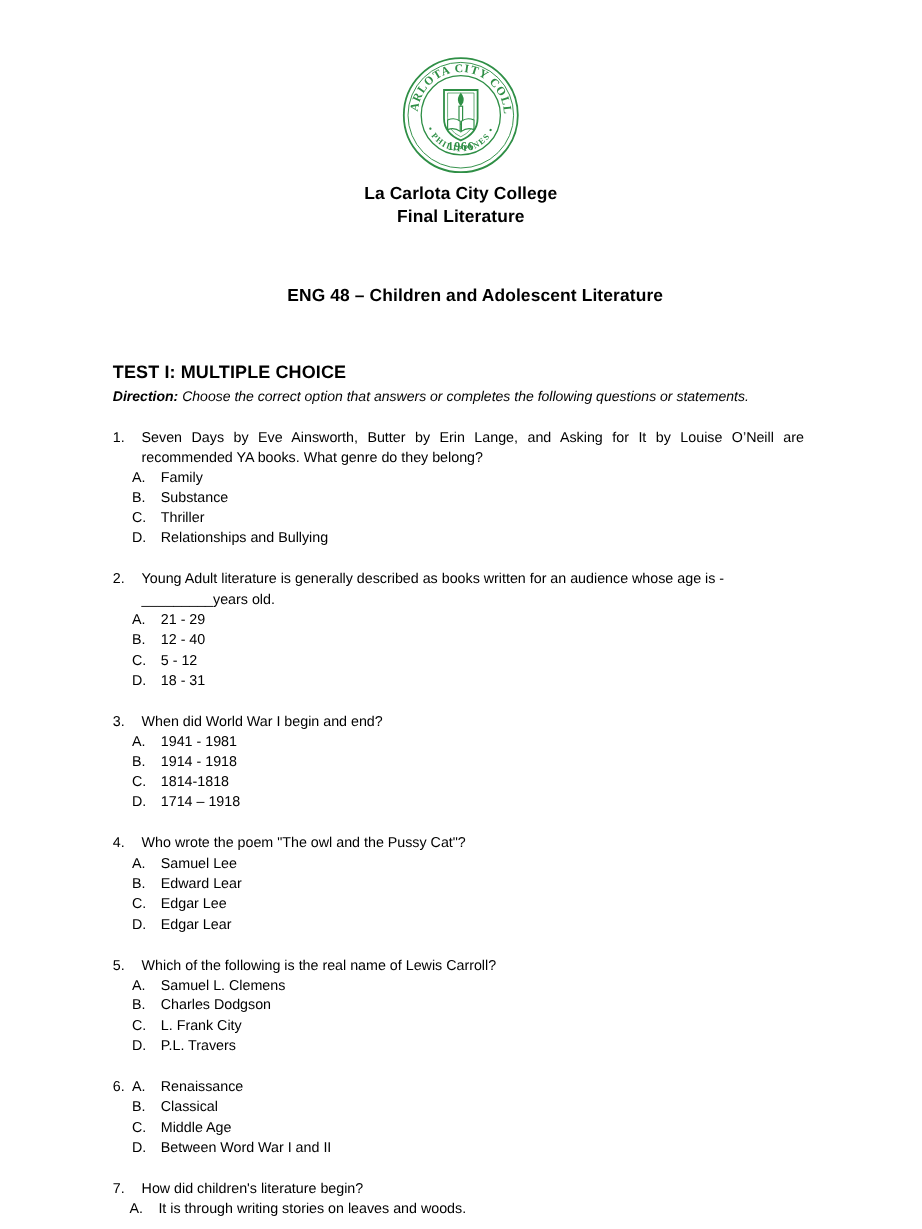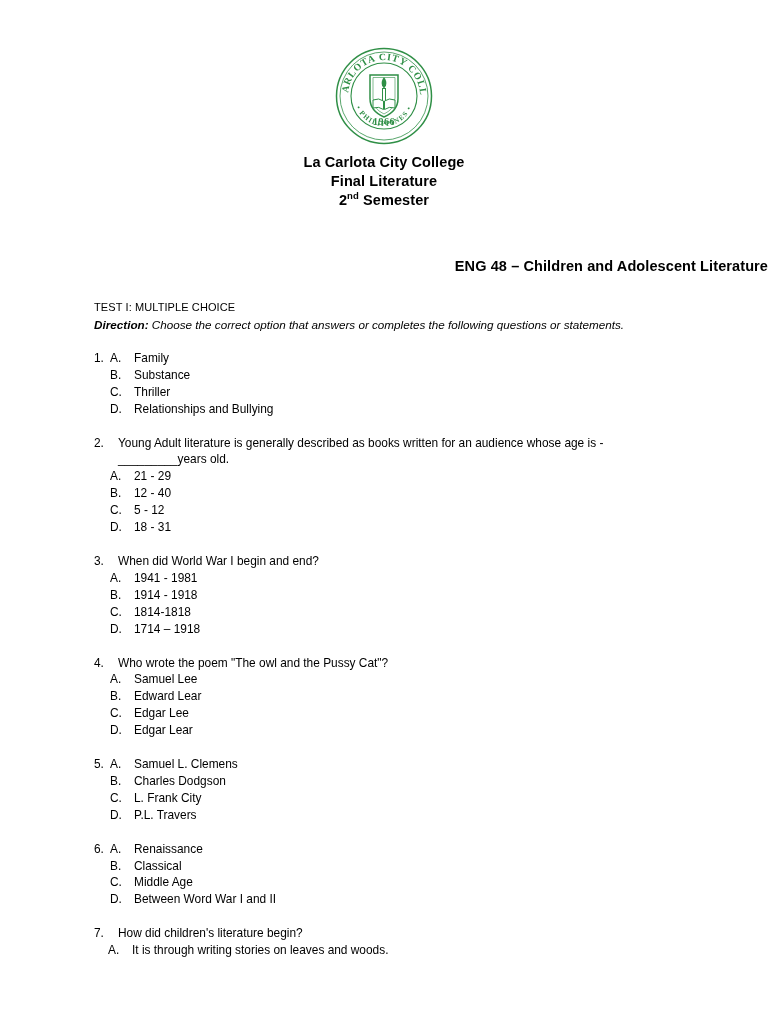--- a/index.html
+++ b/index.html
@@ -47,39 +47,39 @@
     font-weight: bold;
     letter-spacing: 0.1px;
   }
   .title-line sup {
     font-size: 9.5px;
     vertical-align: super;
     line-height: 0;
   }
 
   .course-title {
-    text-align: right;
+    text-align: center;
     font-size: 14.5px;
     font-weight: bold;
     margin-top: 48px;
     letter-spacing: 0.1px;
     margin-left: 24px;
   }
 
   
   .content {
     position: absolute;
     left: 94px;
     right: 98px;
     top: 300px;
   }
 
   .test-head {
-    font-size: 11px;
-    font-weight: normal;
+    font-size: 15px;
+    font-weight: bold;
     letter-spacing: 0.1px;
     line-height: 1.45;
   }
   .direction {
     font-size: 11.7px;
     font-style: italic;
     line-height: 1.45;
     margin-top: 1px;
   }
   .direction b {
@@ -164,32 +164,31 @@
 
       <path d="M 78,108 Q 90,103 99,110 L 99,127 Q 90,120 78,124 Z" fill="#ffffff" stroke="#2f8f46" stroke-width="2"></path>
       <path d="M 122,108 Q 110,103 101,110 L 101,127 Q 110,120 122,124 Z" fill="#ffffff" stroke="#2f8f46" stroke-width="2"></path>
       <text x="100" y="158" text-anchor="middle" font-family="'Liberation Serif', serif" font-size="20" font-weight="bold" fill="#2f8f46" letter-spacing="1">1966</text>
     </svg>
   </div>
 
   <div class="title-block">
     <div class="title-line">La Carlota City College</div>
     <div class="title-line">Final Literature</div>
-    <div class="title-line"><span>2</span><sup>nd</sup><span> Semester</span></div>
   </div>
 
   <div class="course-title">ENG 48 – Children and Adolescent Literature</div>
 
   <div class="content">
     <div class="test-head">TEST I: MULTIPLE CHOICE</div>
     <div class="direction"><b>Direction:</b><span> Choose the correct option that answers or completes the following questions or statements.</span></div>
 
     <div class="questions" id="questions">
         <div class="q-item">
-          <div class="q-line justify"><span class="q-num">1.</span></div>
+          <div class="q-line justify"><span class="q-num">1.</span><span>Seven Days by Eve Ainsworth, Butter by Erin Lange, and Asking for It by Louise O’Neill  are recommended YA books. What genre do they belong?</span></div>
           <div class="options">
             <div class="opt"><span class="opt-letter">A.</span><span>Family</span></div>
             <div class="opt"><span class="opt-letter">B.</span><span>Substance</span></div>
             <div class="opt"><span class="opt-letter">C.</span><span>Thriller</span></div>
             <div class="opt"><span class="opt-letter">D.</span><span>Relationships and Bullying</span></div>
           </div>
         </div>
         <div class="q-item">
           <div class="q-line"><span class="q-num">2.</span><span>Young Adult literature is generally described as books written for an audience whose age is -_________years old.</span></div>
           <div class="options">
@@ -211,21 +210,21 @@
         <div class="q-item">
           <div class="q-line"><span class="q-num">4.</span><span>Who wrote the poem "The owl and the Pussy Cat"?</span></div>
           <div class="options">
             <div class="opt"><span class="opt-letter">A.</span><span>Samuel Lee</span></div>
             <div class="opt"><span class="opt-letter">B.</span><span>Edward Lear</span></div>
             <div class="opt"><span class="opt-letter">C.</span><span>Edgar Lee</span></div>
             <div class="opt"><span class="opt-letter">D.</span><span>Edgar Lear</span></div>
           </div>
         </div>
         <div class="q-item">
-          <div class="q-line"><span class="q-num">5.</span></div>
+          <div class="q-line"><span class="q-num">5.</span><span>Which of the following is the real name of Lewis Carroll?</span></div>
           <div class="options">
             <div class="opt"><span class="opt-letter">A.</span><span>Samuel L. Clemens</span></div>
             <div class="opt"><span class="opt-letter">B.</span><span>Charles Dodgson</span></div>
             <div class="opt"><span class="opt-letter">C.</span><span>L. Frank City</span></div>
             <div class="opt"><span class="opt-letter">D.</span><span>P.L. Travers</span></div>
           </div>
         </div>
         <div class="q-item">
           <div class="q-line"><span class="q-num">6.</span></div>
           <div class="options">

